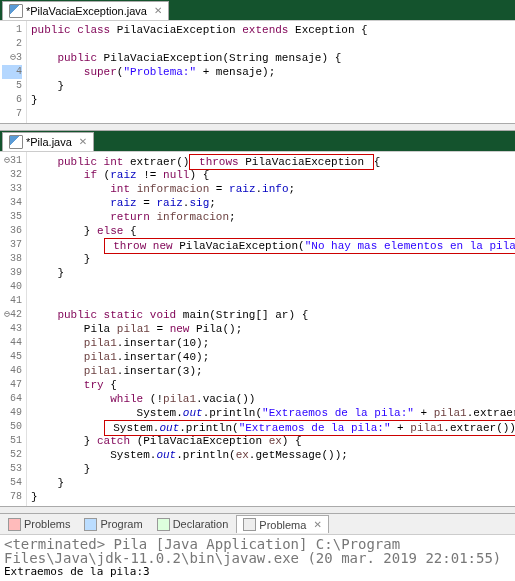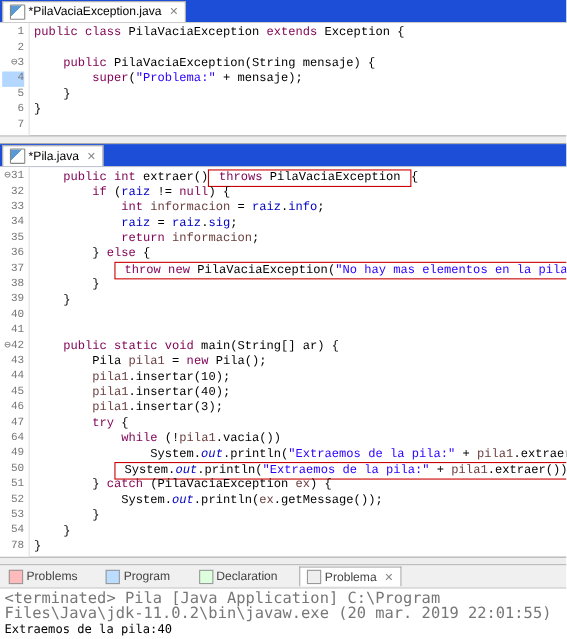--- a/index.html
+++ b/index.html
@@ -4,21 +4,21 @@
 <style>
   body {
     margin: 0;
     font-family: Consolas, 'Courier New', monospace;
     font-size: 11px;
     background: #fff;
     color: #000;
     width: 515px;
   }
   .tab-bar {
-    background: #1d4ed8;
+    background: #14532d;
     border-bottom: 1px solid #ccc;
     display: flex;
     align-items: center;
     font-family: 'Segoe UI', Tahoma, sans-serif;
     font-size: 11px;
     height: 20px;
   }
   .tab {
     background: #fff;
     border: 1px solid #aaa;
@@ -77,21 +77,21 @@
     border-bottom: 1px solid #aaa;
   }
   .bottom-tabs {
     background: #f0f0f0;
     border-bottom: 1px solid #ccc;
     display: flex;
     align-items: center;
     font-family: 'Segoe UI', Tahoma, sans-serif;
     font-size: 11px;
     height: 20px;
-    gap: 14px;
+    gap: 2px;
     padding-left: 2px;
   }
   .btab {
     padding: 2px 6px;
     display: flex;
     align-items: center;
     gap: 3px;
     color: #444;
   }
   .btab.active {
@@ -200,16 +200,17 @@
   <div class="btab active">
     <span class="mini-icon" style="background:#eee;"></span>
     <span>Problema</span>
     <span class="close-x">✕</span>
   </div>
 </div>
 
 <div class="console">
   <div class="hdr">&lt;terminated&gt; Pila [Java Application] C:\Program Files\Java\jdk-11.0.2\bin\javaw.exe (20 mar. 2019 22:01:55)</div>
   <div id="console-lines">
+      <div>Extraemos de la pila:3</div>
       <div>Extraemos de la pila:40</div>
     </div>
 
 </div>
 
 </body></html>

